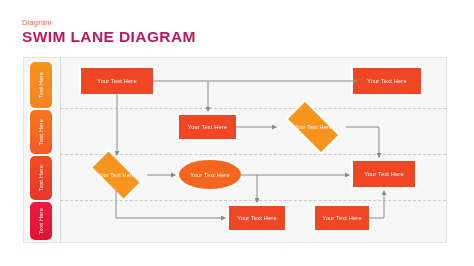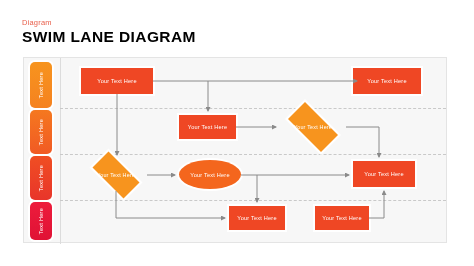--- a/index.html
+++ b/index.html
@@ -28,21 +28,21 @@
     color: #e8604c;
     font-family: "Liberation Sans", sans-serif;
   }
   #title {
     position: absolute;
     left: 22px;
     top: 28px;
     font-size: 15.5px;
     font-weight: bold;
     letter-spacing: 0.4px;
-    color: #000000;
+    color: #be185d;
     font-family: "Liberation Sans", sans-serif;
     white-space: nowrap;
     text-align: center;
   }
 
   
   #panel {
     position: absolute;
     left: 23px;
     top: 57px;

